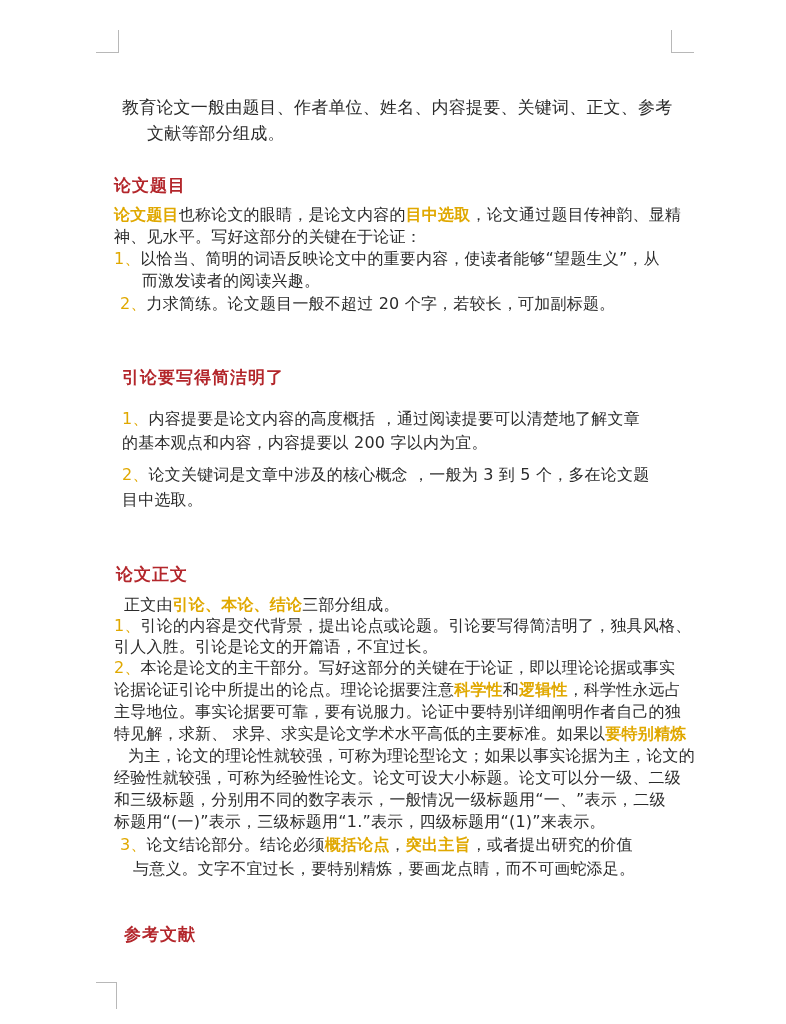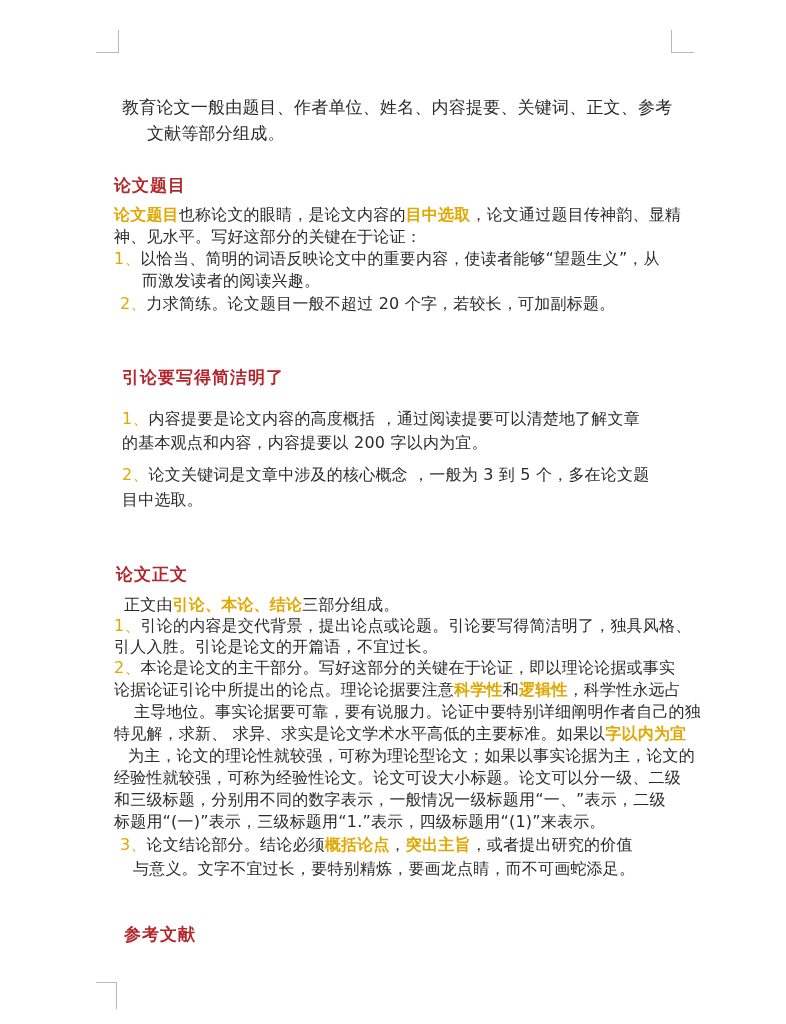--- a/index.html
+++ b/index.html
@@ -62,23 +62,23 @@
   <div class="line" style="left:114px;top:615px;">
     <span class="num">1、</span><span>引论的内容是交代背景，提出论点或论题。引论要写得简洁明了，独具风格、</span>
   </div>
   <div class="line" style="left:114px;top:636px;">引人入胜。引论是论文的开篇语，不宜过长。</div>
   <div class="line" style="left:114px;top:657px;">
     <span class="num">2、</span><span>本论是论文的主干部分。写好这部分的关键在于论证，即以理论论据或事实</span>
   </div>
   <div class="line" style="left:114px;top:679px;">
     <span>论据论证引论中所提出的论点。理论论据要注意</span><span class="hl">科学性</span><span>和</span><span class="hl">逻辑性</span><span>，科学性永远占</span>
   </div>
-  <div class="line" style="left:114px;top:701px;margin-left:20px;">主导地位。事实论据要可靠，要有说服力。论证中要特别详细阐明作者自己的独</div>
+  <div class="line" style="left:114px;top:701px;">主导地位。事实论据要可靠，要有说服力。论证中要特别详细阐明作者自己的独</div>
   <div class="line" style="left:114px;top:723px;">
-    <span>特见解，求新、 求异、求实是论文学术水平高低的主要标准。如果以</span><span class="hl">字以内为宜</span>
+    <span>特见解，求新、 求异、求实是论文学术水平高低的主要标准。如果以</span><span class="hl">要特别精炼</span>
   </div>
   <div class="line" style="left:114px;top:745px;margin-left:14px;">为主，论文的理论性就较强，可称为理论型论文；如果以事实论据为主，论文的</div>
   <div class="line" style="left:114px;top:767px;">经验性就较强，可称为经验性论文。论文可设大小标题。论文可以分一级、二级</div>
   <div class="line" style="left:114px;top:789px;">和三级标题，分别用不同的数字表示，一般情况一级标题用“一、”表示，二级</div>
   <div class="line" style="left:114px;top:811px;">标题用“(一)”表示，三级标题用“1.”表示，四级标题用“(1)”来表示。</div>
   <div class="line" style="left:120px;top:834px;">
     <span class="num">3、</span><span>论文结论部分。结论必须</span><span class="hl">概括论点</span><span>，</span><span class="hl">突出主旨</span><span>，或者提出研究的价值</span>
   </div>
   <div class="line" style="left:133px;top:858px;">与意义。文字不宜过长，要特别精炼，要画龙点睛，而不可画蛇添足。</div>
 </div>

